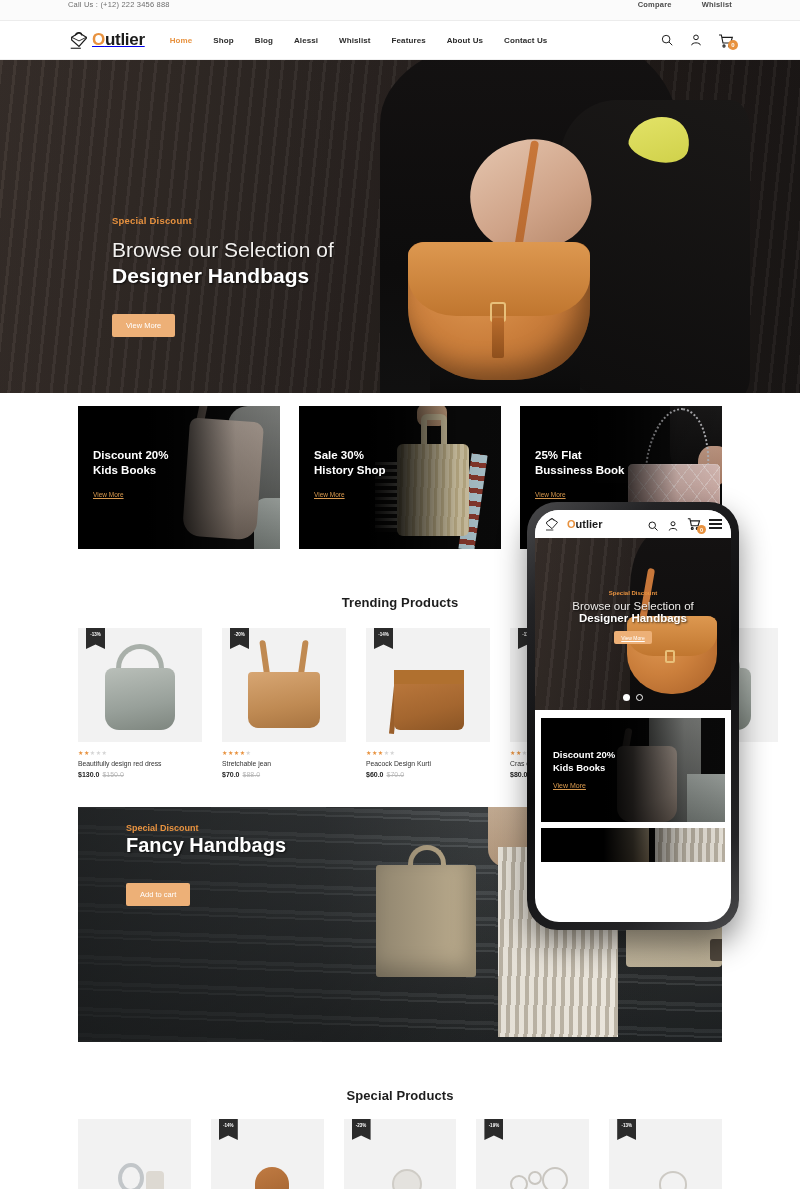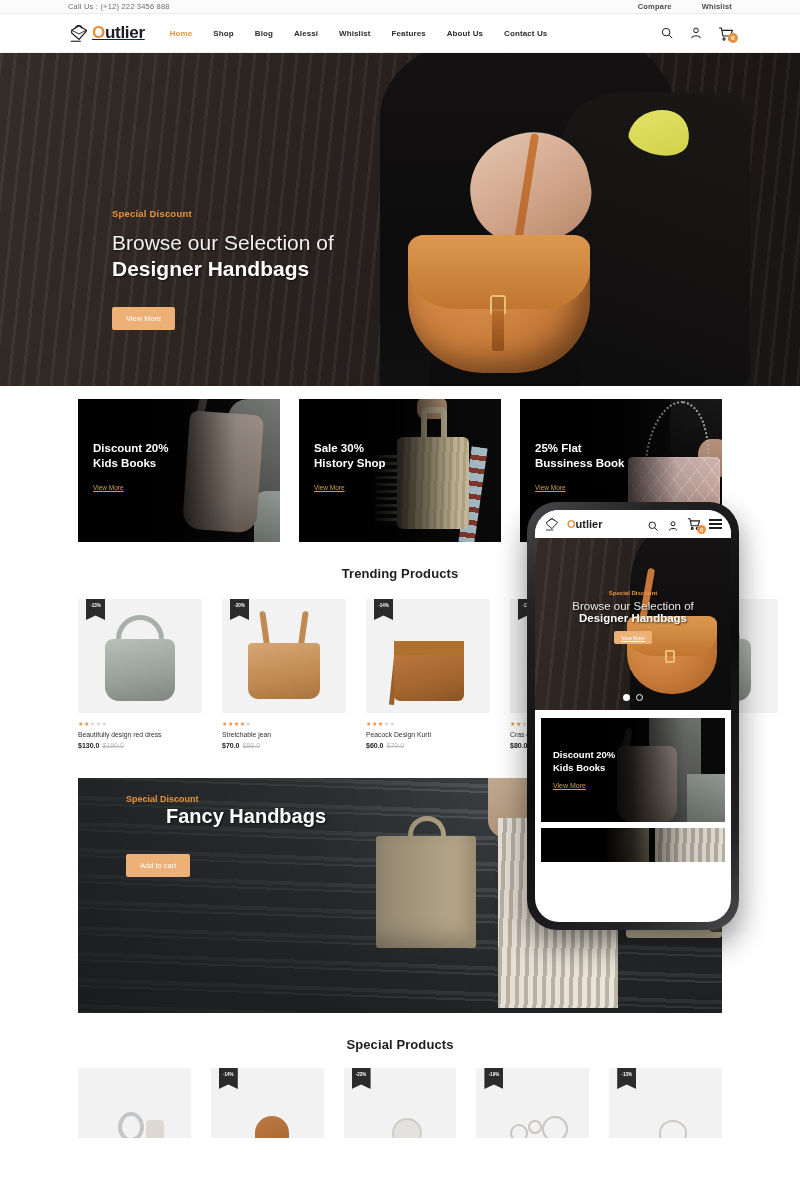--- a/index.html
+++ b/index.html
@@ -7,25 +7,25 @@
   body {
     font-family: "Liberation Sans", sans-serif;
     background: #ffffff;
     color: #222;
     overflow: hidden;
     position: relative;
   }
 
   
   .topbar {
-    height: 14px;
+    height: 21px;
     background: #fbfbfb;
     border-bottom: 1px solid #ececec;
     display: flex;
-    align-items: center;
+    align-items: flex-start;
     padding: 0 68px;
     font-size: 7.5px;
     color: #6d6d6d;
     letter-spacing: .2px;
   }
   .topbar .spacer { flex: 1; }
   .topbar-link { color: #4a4a4a; font-weight: bold; font-size: 7.5px; margin-left: 30px; text-decoration: none; }
 
   
   .header {
@@ -198,21 +198,21 @@
          border:2px dotted #b9b9bd; border-radius:50% 50% 0 0 / 100% 100% 0 0;
          border-bottom:none; transform: rotate(6deg); }
   .p3c { position:absolute; left:150px; top:-6px; width:70px; height:78px;
          background:linear-gradient(180deg,#1b1a1a,#0d0c0c); border-radius:0 0 26px 26px; }
   .p3d { position:absolute; left:178px; top:40px; width:32px; height:40px;
          background:linear-gradient(150deg,#c9a18c,#a67a63); border-radius:40% 40% 50% 50%; }
 
   
   .section-title {
     text-align: center; font-size: 13px; font-weight: bold;
-    color: #1d1d1d; margin-top: 24px; letter-spacing: .1px;
+    color: #1d1d1d; margin-top: 46px; letter-spacing: .1px;
   }
 
   
   .products {
     display: flex; gap: 20px; padding: 18px 78px 0 78px;
   }
   .product { width: 124px; }
   .product-thumb {
     position: relative; width: 124px; height: 114px;
     background: #f2f2f2; overflow: hidden;
@@ -284,21 +284,21 @@
         background:repeating-linear-gradient(92deg,#efeae0 0 5px,#bfb7a8 5px 9px); }
   .bn-torso { position:absolute; left:410px; top:-10px; width:130px; height:70px;
         background:linear-gradient(180deg,#cbb39a,#b69a7e); border-radius:0 0 18px 18px; }
   .bn-sidebag { position:absolute; left:548px; top:40px; width:96px; height:120px;
         background:linear-gradient(160deg,#d8cdb6,#b9ad93); border-radius:4px; }
   .banner-content { position: absolute; left: 48px; top: 16px; z-index: 5; }
   .banner-eyebrow { color: #e8923f; font-size: 9px; font-weight: bold; }
   .banner-h1 { color: #f0eeec; font-size: 20px; margin-top: 12px; line-height: 25px;
                text-shadow: 1px 1px 2px rgba(0,0,0,.65); }
   .banner-h2 { color: #fff; font-size: 20px; font-weight: bold; line-height: 25px;
-               text-shadow: 1px 1px 2px rgba(0,0,0,.65); margin-left: 40px; }
+               text-shadow: 1px 1px 2px rgba(0,0,0,.65); }
 
   
   .phone {
     position: absolute; left: 527px; top: 502px; width: 212px; height: 428px;
     z-index: 40;
   }
   .phone-frame {
     position: absolute; inset: 0;
     background: linear-gradient(140deg,#4a4a4c 0%,#232325 18%,#0c0c0d 50%,#242426 84%,#4a4a4c 100%);
     border-radius: 30px;

